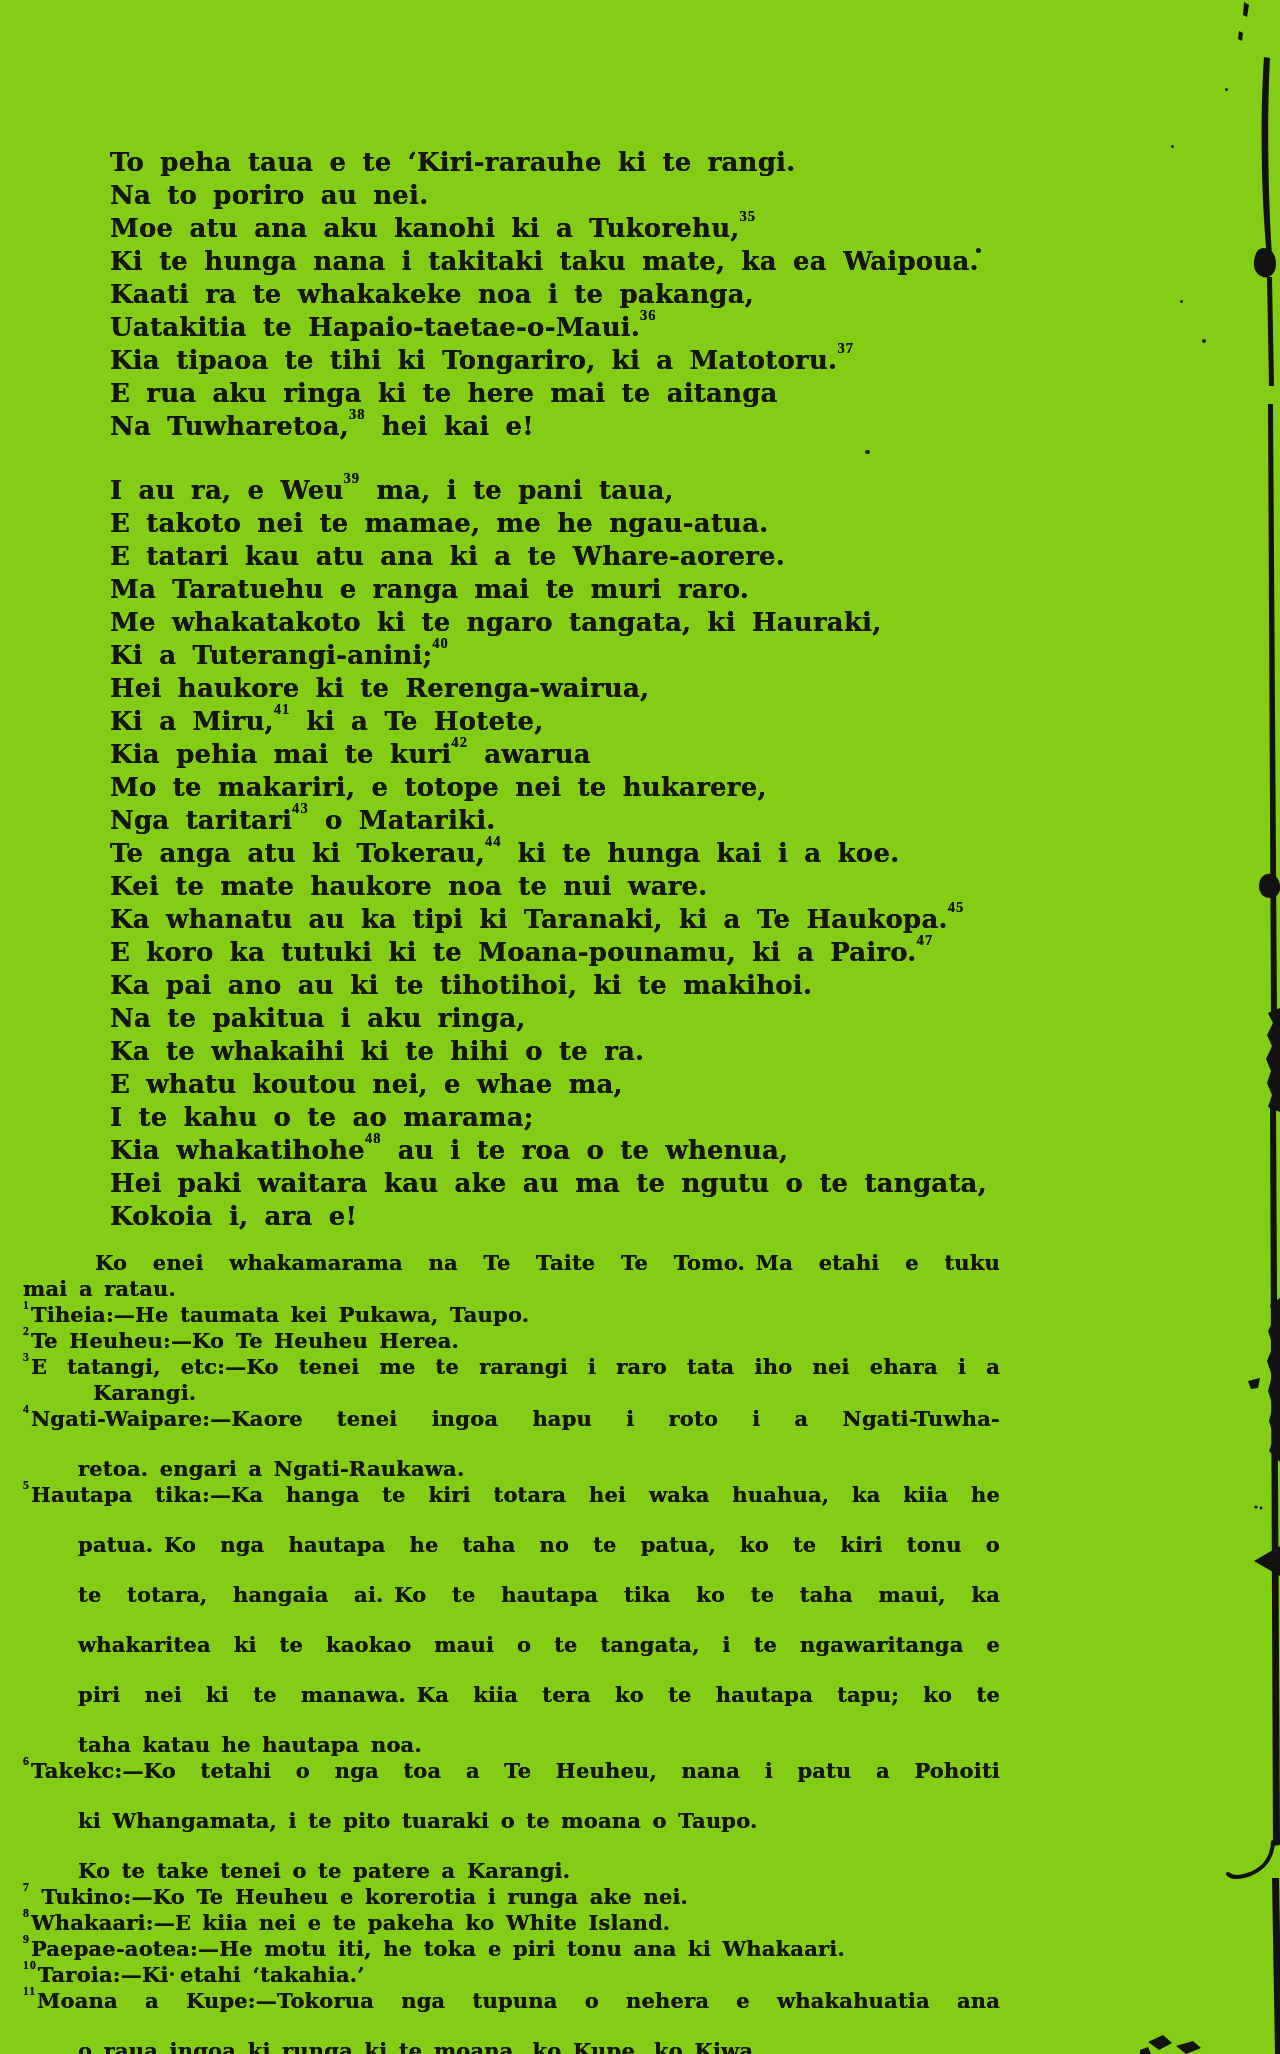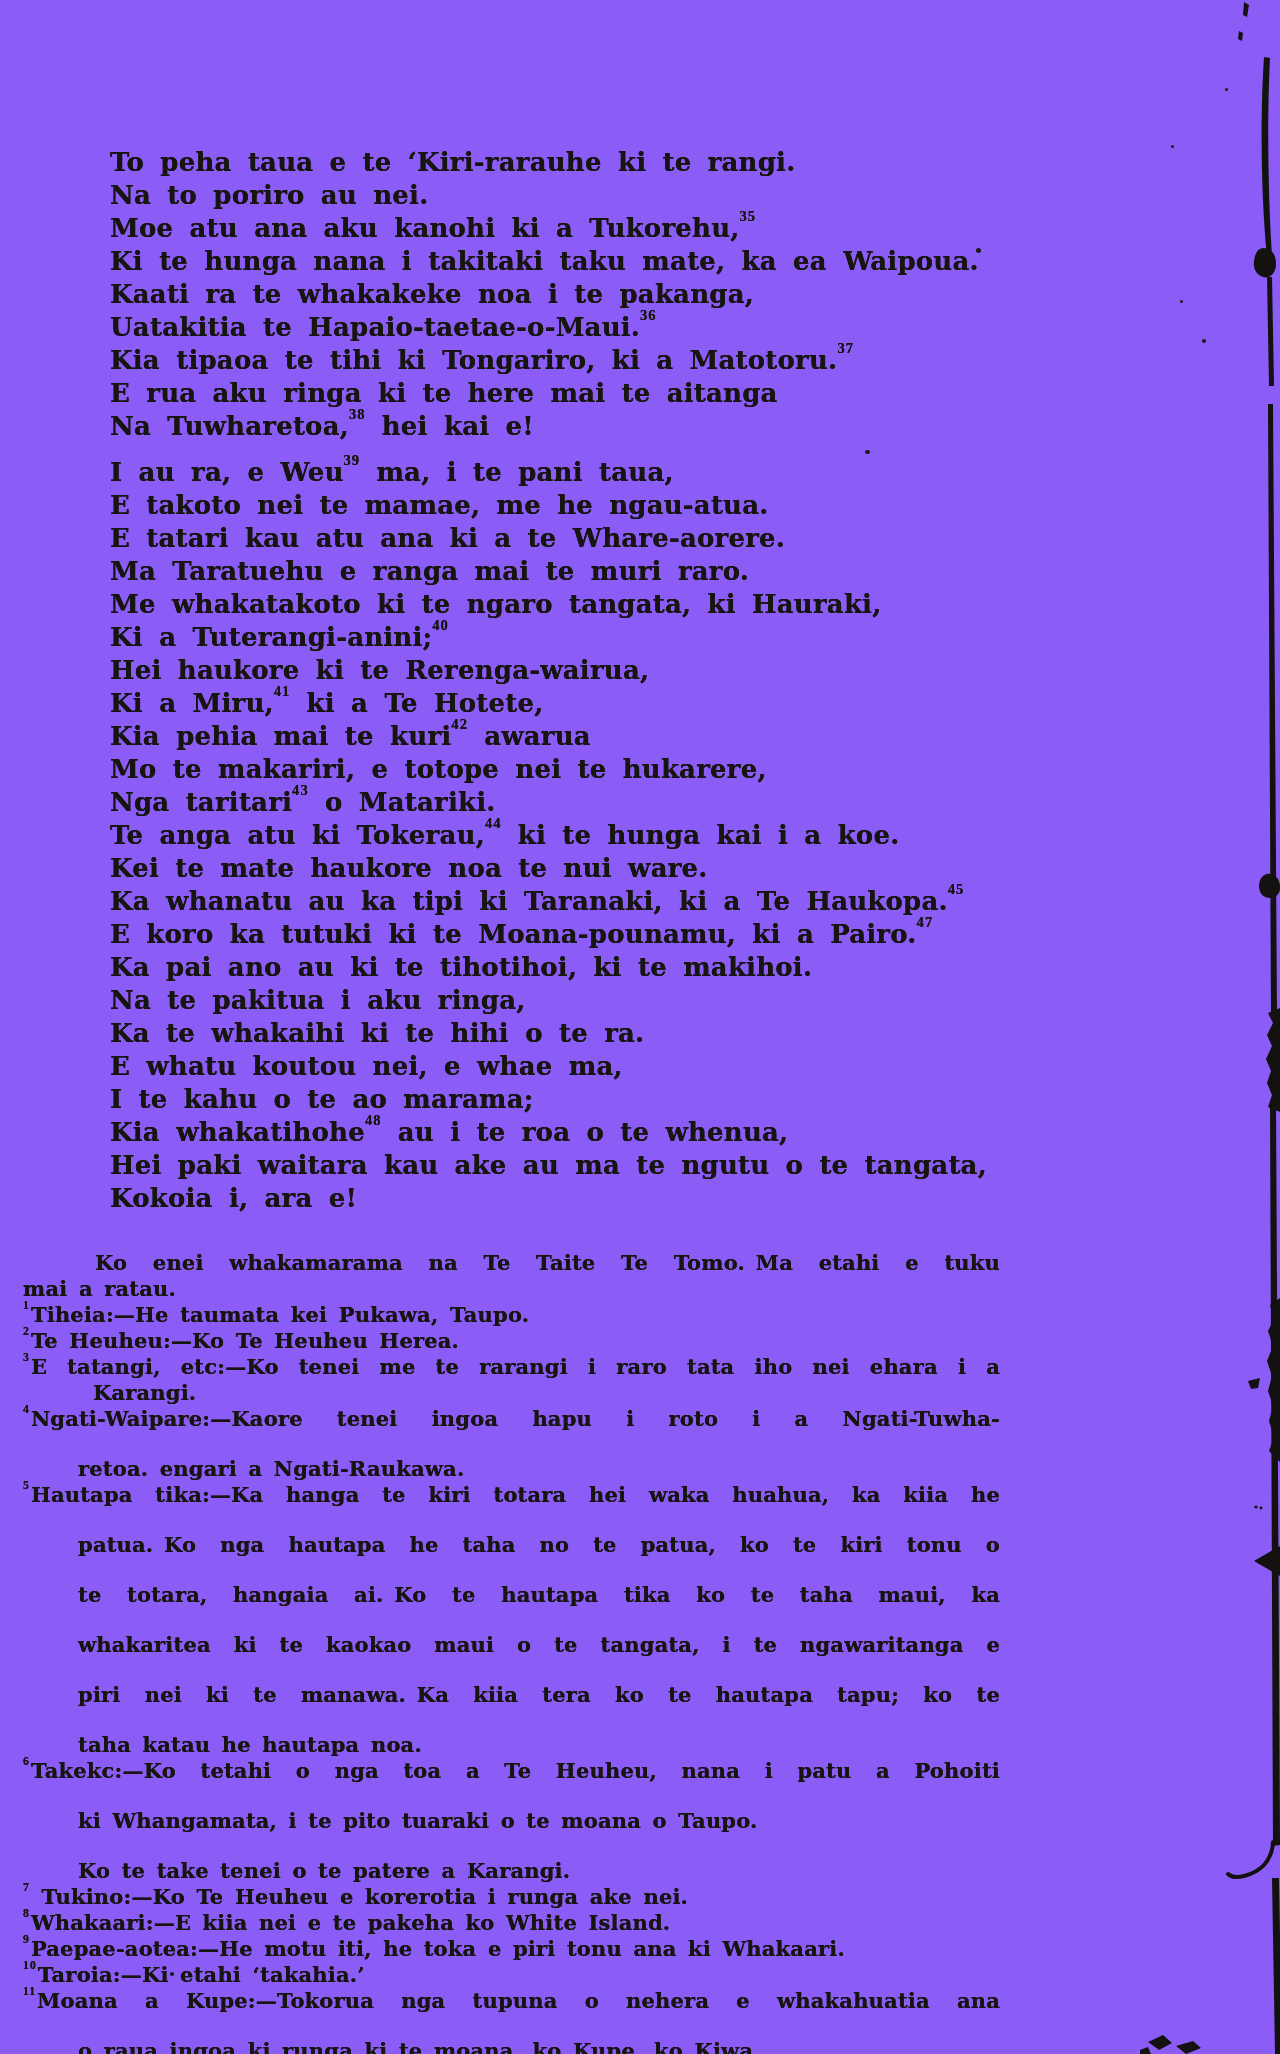--- a/index.html
+++ b/index.html
@@ -1,32 +1,32 @@
 <!DOCTYPE html>
 <html><head>
 <meta charset="utf-8">
 <title>Scanned page</title>
 <style>
   html,body{margin:0;padding:0;}
   body{width:1280px;height:2054px;background:#e8e6e0;}
   .page{
     position:relative;width:1280px;height:2054px;overflow:hidden;
-    background:#8b5cf6;color:#17150f;
+    background:#84cc16;color:#17150f;
     font-family:"DejaVu Serif","Liberation Serif",serif;
     font-weight:700;
     -webkit-font-smoothing:antialiased;
   }
   
   .poem{
     position:absolute;left:110px;top:146px;width:1040px;
     font-size:26px;line-height:33px;
     word-spacing:7px;letter-spacing:0.2px;
     text-shadow:0 0 0.5px currentColor;
   }
-  .stanza + .stanza{margin-top:13px;}
+  .stanza + .stanza{margin-top:31px;}
   .poem-line{white-space:nowrap;}
   .poem sup, .notes sup{
     font-size:0.56em;line-height:0;position:relative;top:-0.42em;
     letter-spacing:1px;
     font-family:Liberation Serif, serif;
   }
   
   .notes{
     position:absolute;left:23px;top:1250px;width:977px;
     font-size:21px;line-height:26px;

